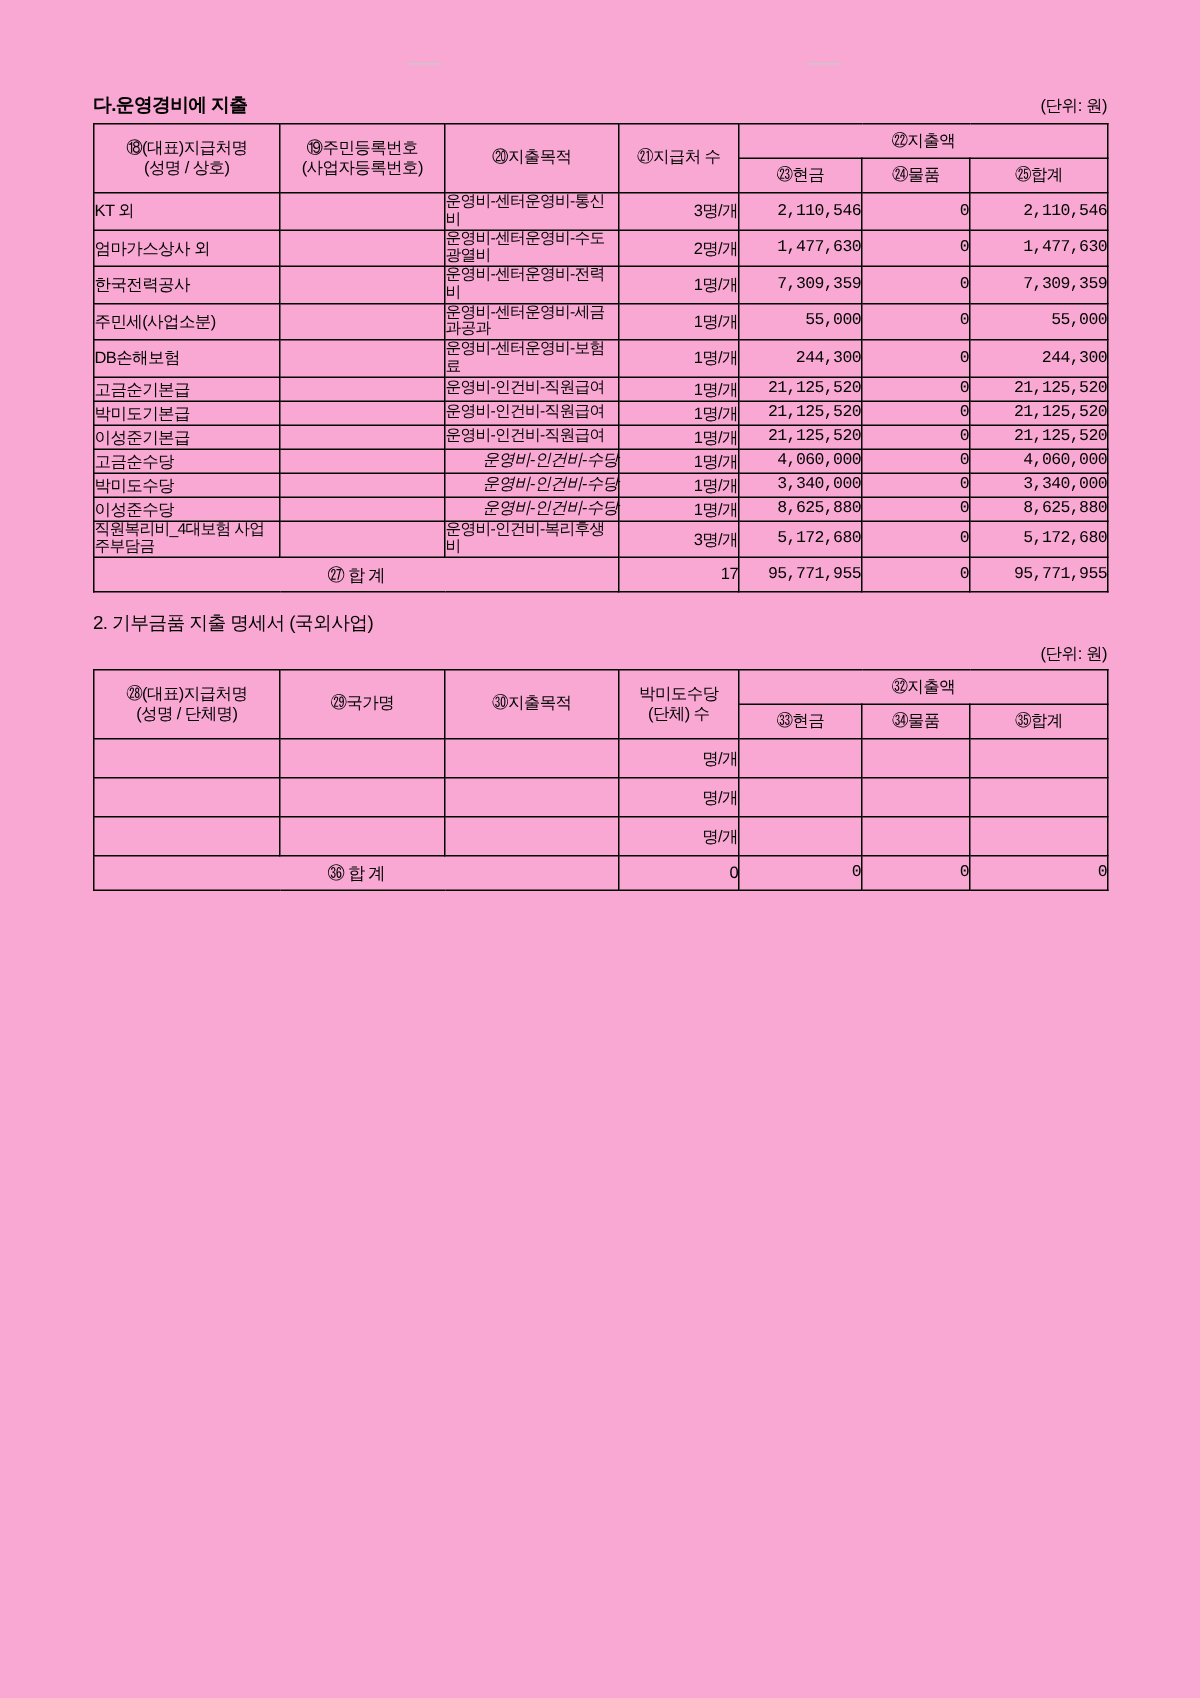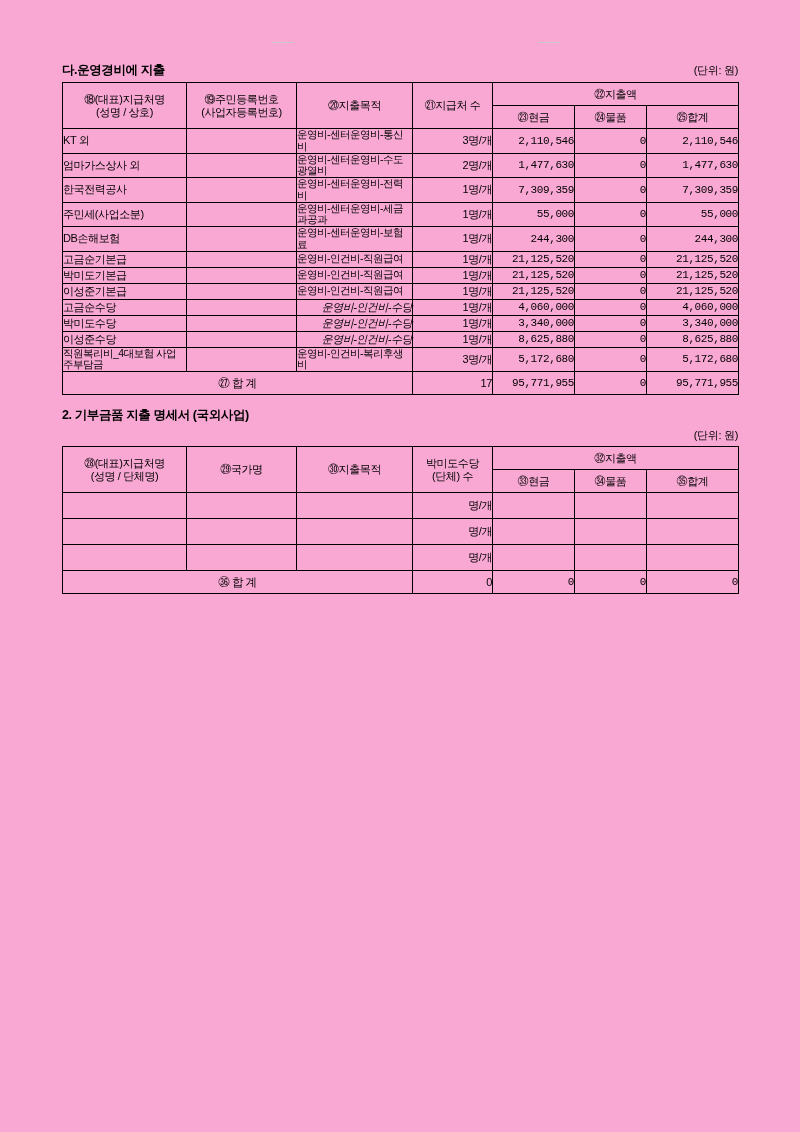--- a/index.html
+++ b/index.html
@@ -98,21 +98,21 @@
     letter-spacing: -0.2px;
   }
   .totalrow td { height: 22px; }
   .totalrow .lbl { text-align: center; font-size: 11.5px; letter-spacing: -0.4px; font-family: Liberation Serif, serif; }
 
   .sec2 {
     margin-top: 12px;
   }
   .sec2-title {
     font-size: 12.5px;
-    font-weight: bold;
+    font-weight: normal;
     letter-spacing: -0.4px;
   }
   .sec2-unitline {
     text-align: right;
     font-size: 11px;
     letter-spacing: -0.3px;
     margin: 4px 0 3px 0;
   }
   .footnote {
     margin-top: 12px;

